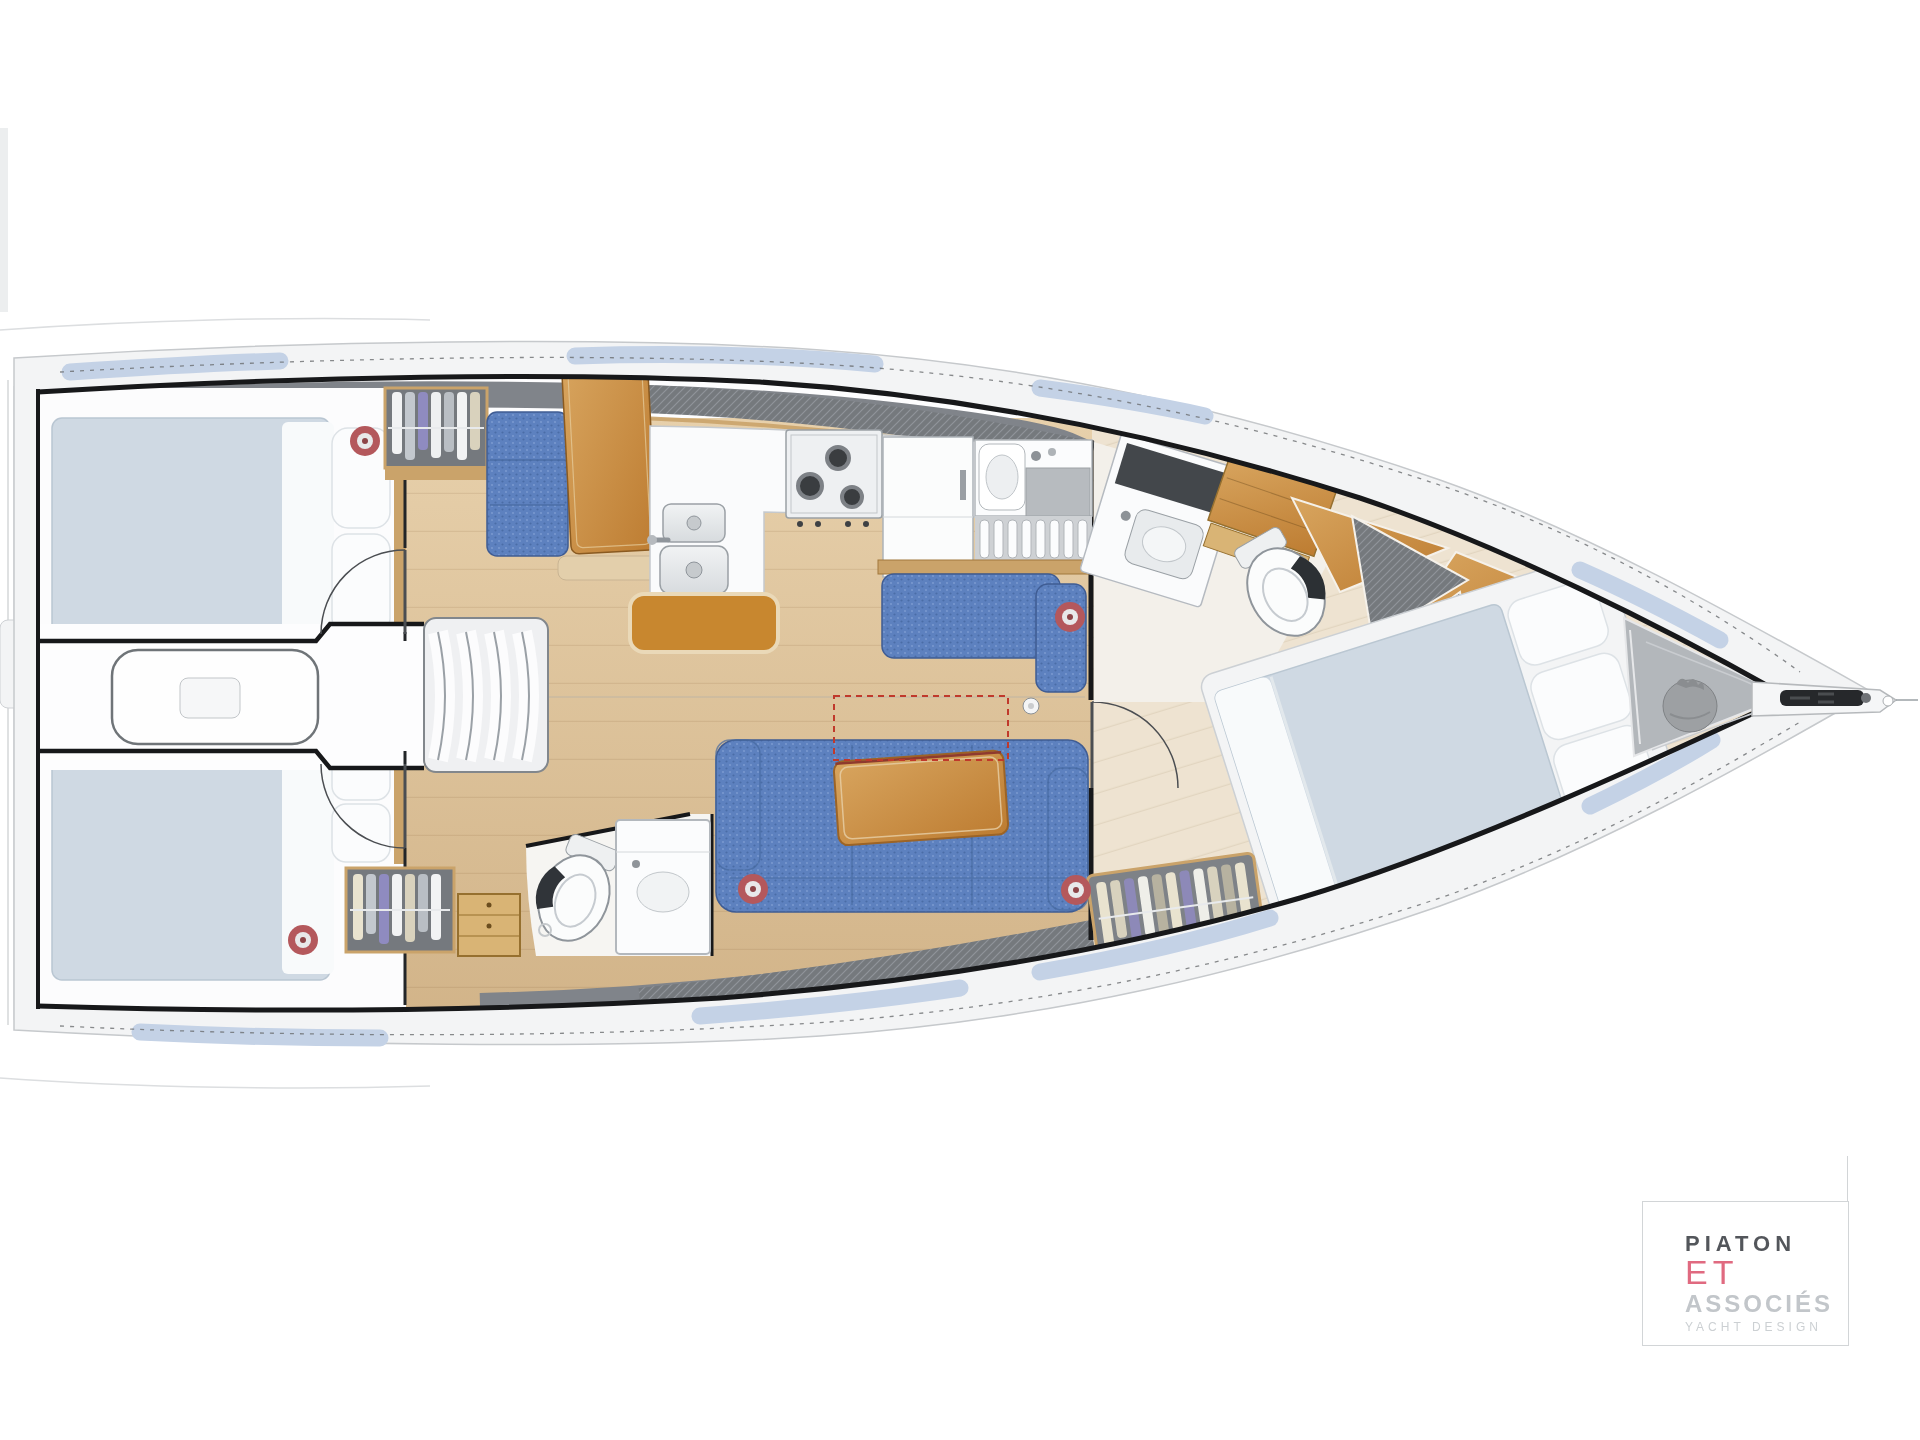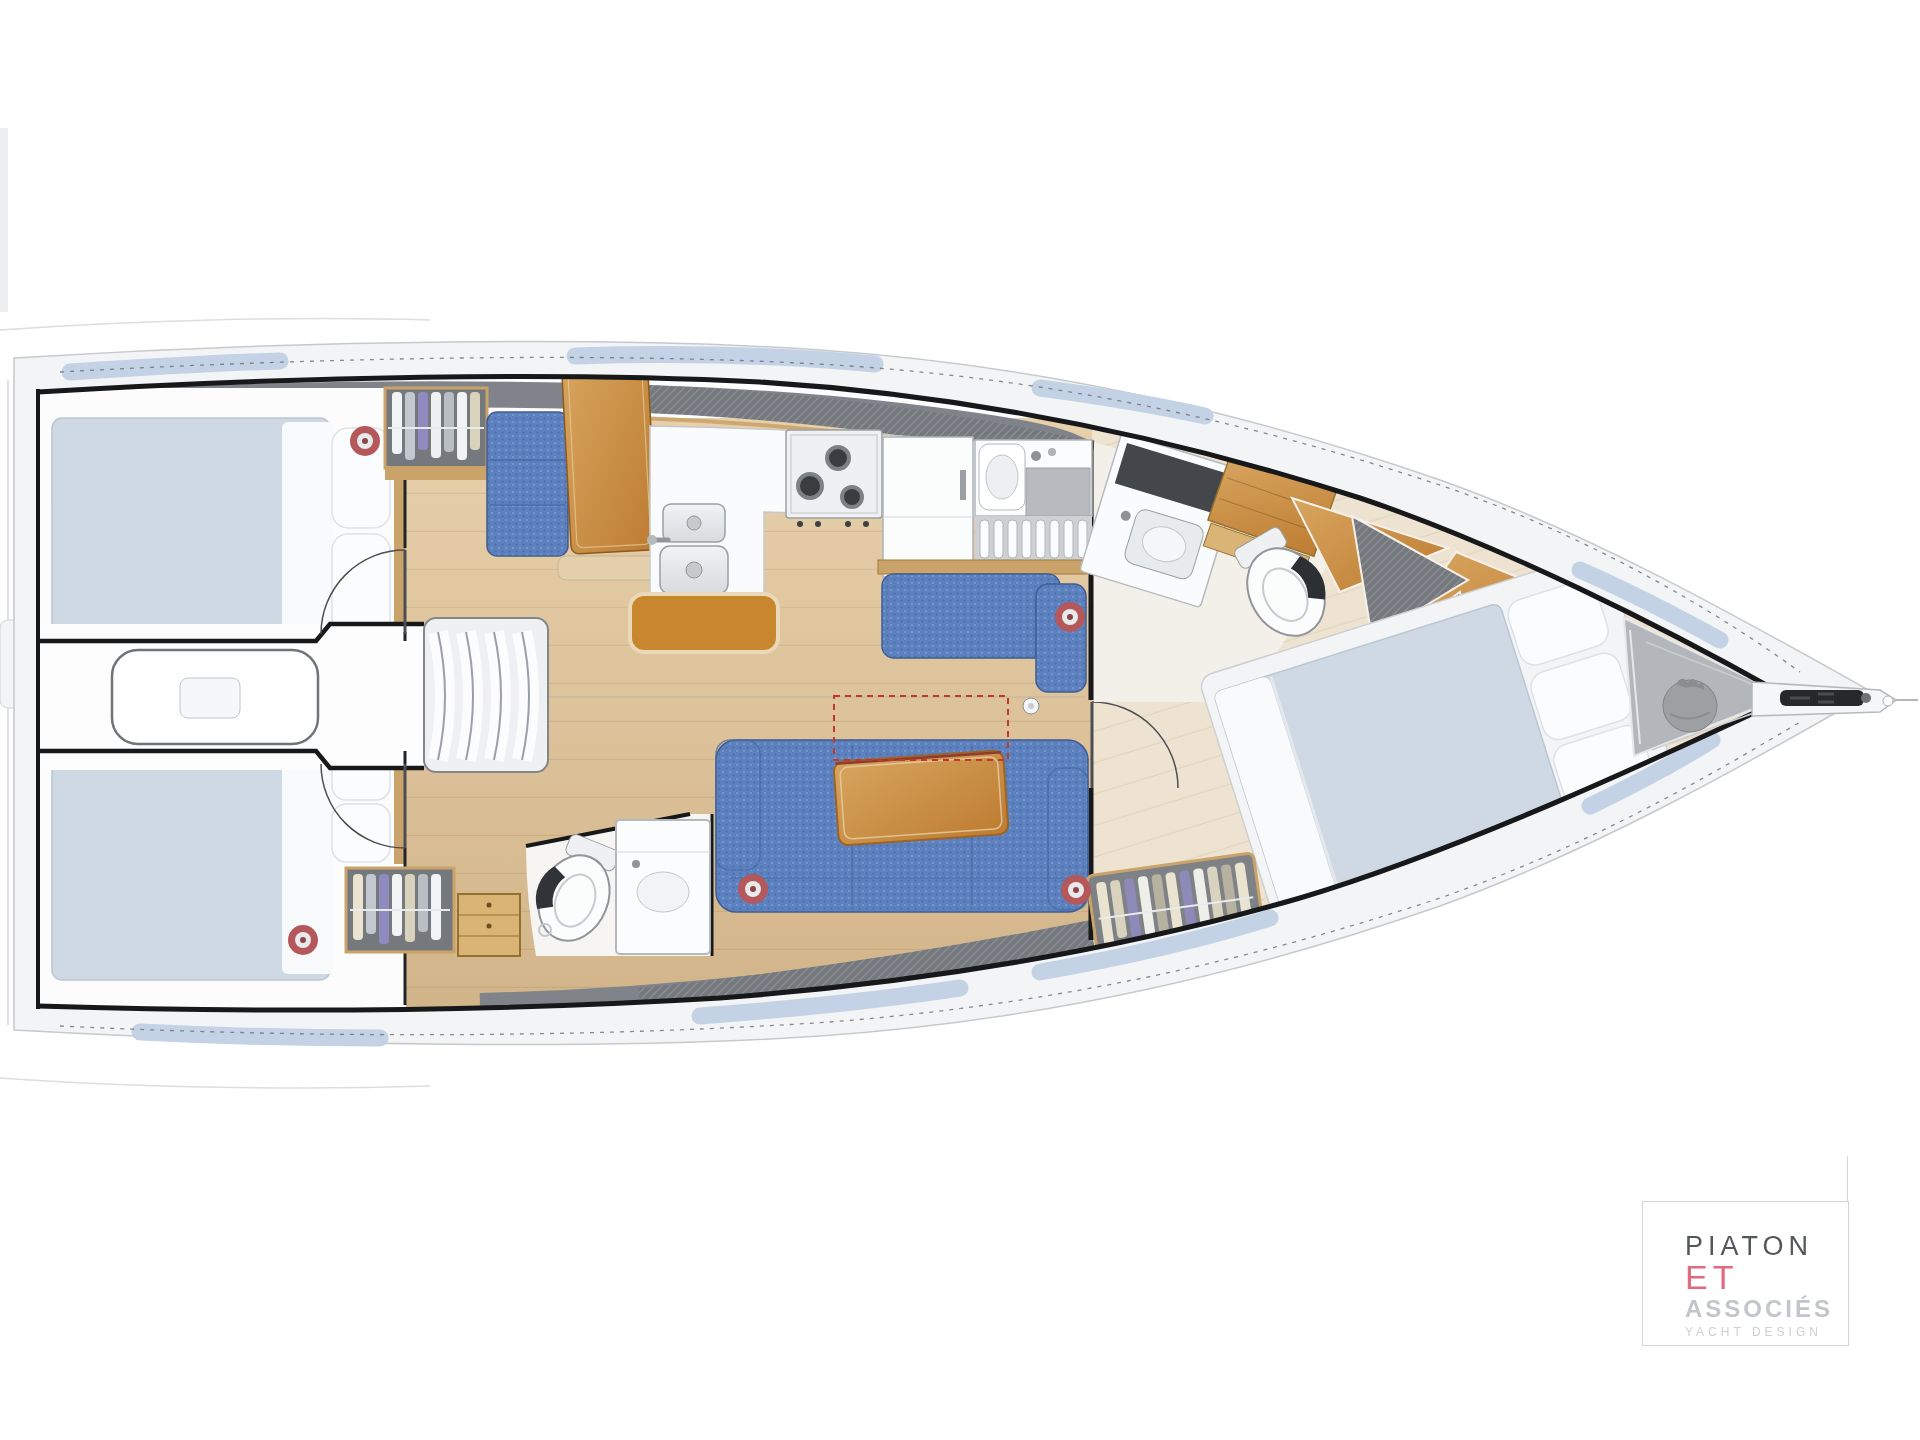--- a/index.html
+++ b/index.html
@@ -3,21 +3,21 @@
 <meta charset="utf-8">
 <style>
   html,body{margin:0;padding:0;background:#fff;width:1920px;height:1440px;overflow:hidden;
             font-family:"Liberation Sans", sans-serif;}
   #stage{position:relative;width:1920px;height:1440px;background:#fff;}
   svg{position:absolute;left:0;top:0;}
   
   .logo-box{position:absolute;left:1642px;top:1201px;width:207px;height:145px;
             border:1px solid var(--c-logoBorder,#d2d5d7);background:#fff;box-sizing:border-box;
             padding:30px 0 0 42px;}
-  .logo-line1{font-size:27px;font-weight:400;letter-spacing:5px;color:var(--c-logoDark,#53565b);line-height:1.05;}
+  .logo-line1{font-size:22px;font-weight:700;letter-spacing:5px;color:var(--c-logoDark,#53565b);line-height:1.05;}
   .logo-line2{font-size:34px;font-weight:300;letter-spacing:5px;color:var(--c-logoPink,#e06a80);line-height:1.05;}
   .logo-line3{font-size:24px;font-weight:700;letter-spacing:3px;color:var(--c-logoGray,#c2c6ca);line-height:1.05;}
   .logo-tag{font-size:12px;font-weight:400;letter-spacing:4px;color:var(--c-logoLight,#ccd0d3);margin-top:4px;}
   .logo-tick{position:absolute;left:1847px;top:1156px;width:1px;height:45px;background:var(--c-logoBorder,#d2d5d7);}
 </style>
 </head>
 <body>
 
 <div id="stage">
 <svg width="1920" height="1440" viewBox="0 0 1920 1440">

